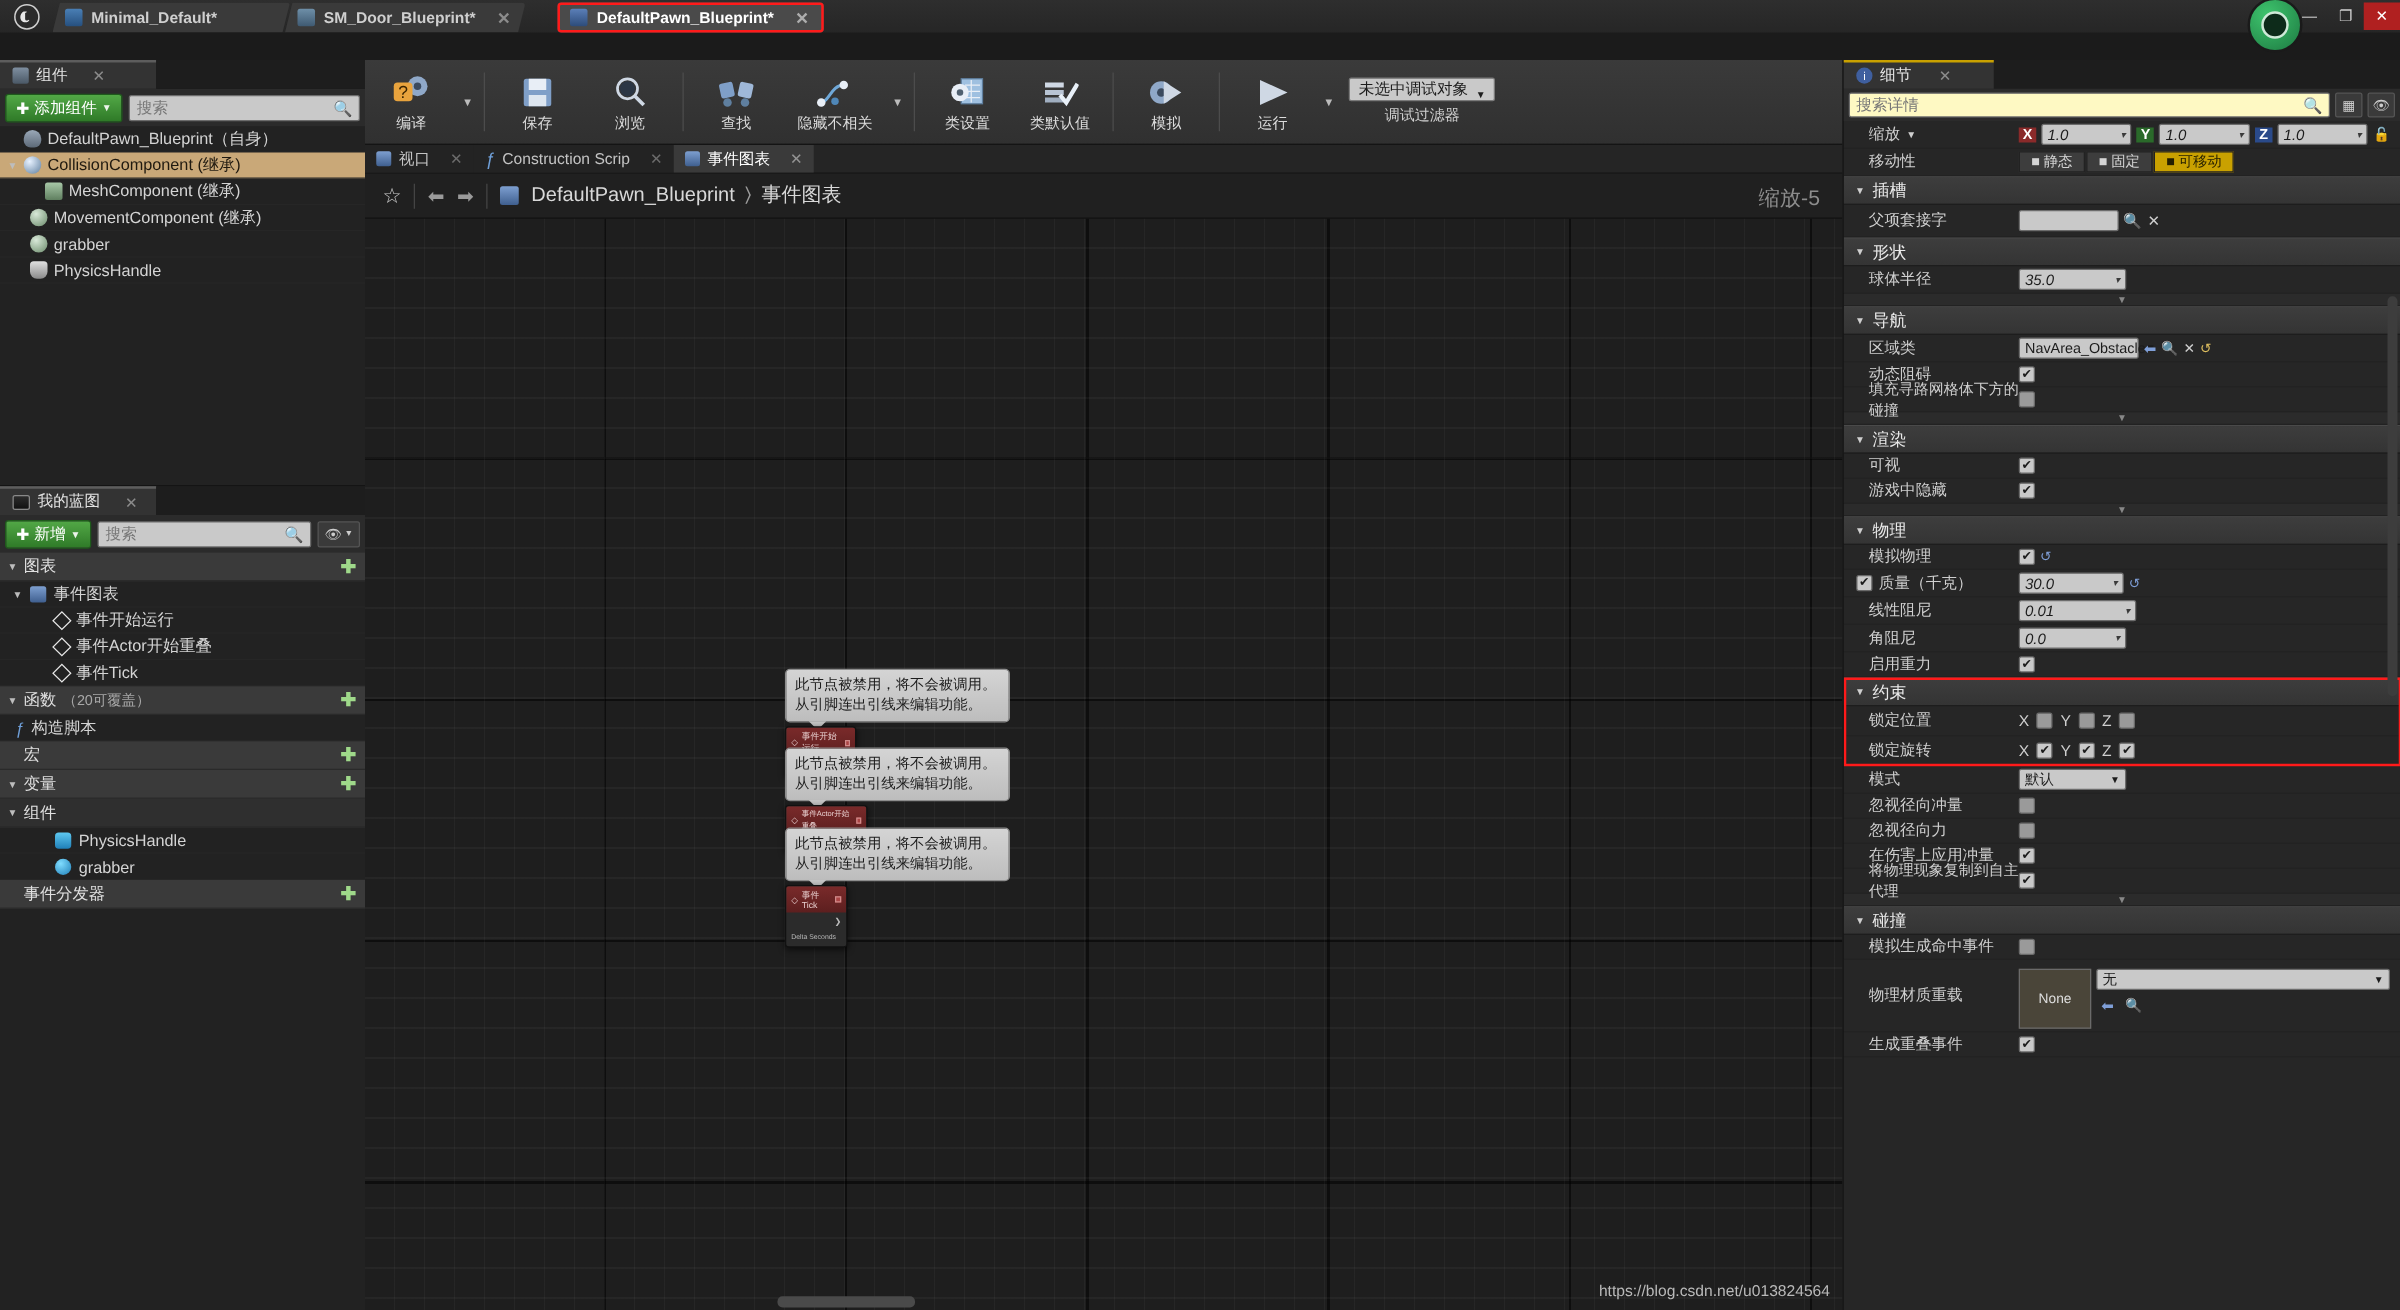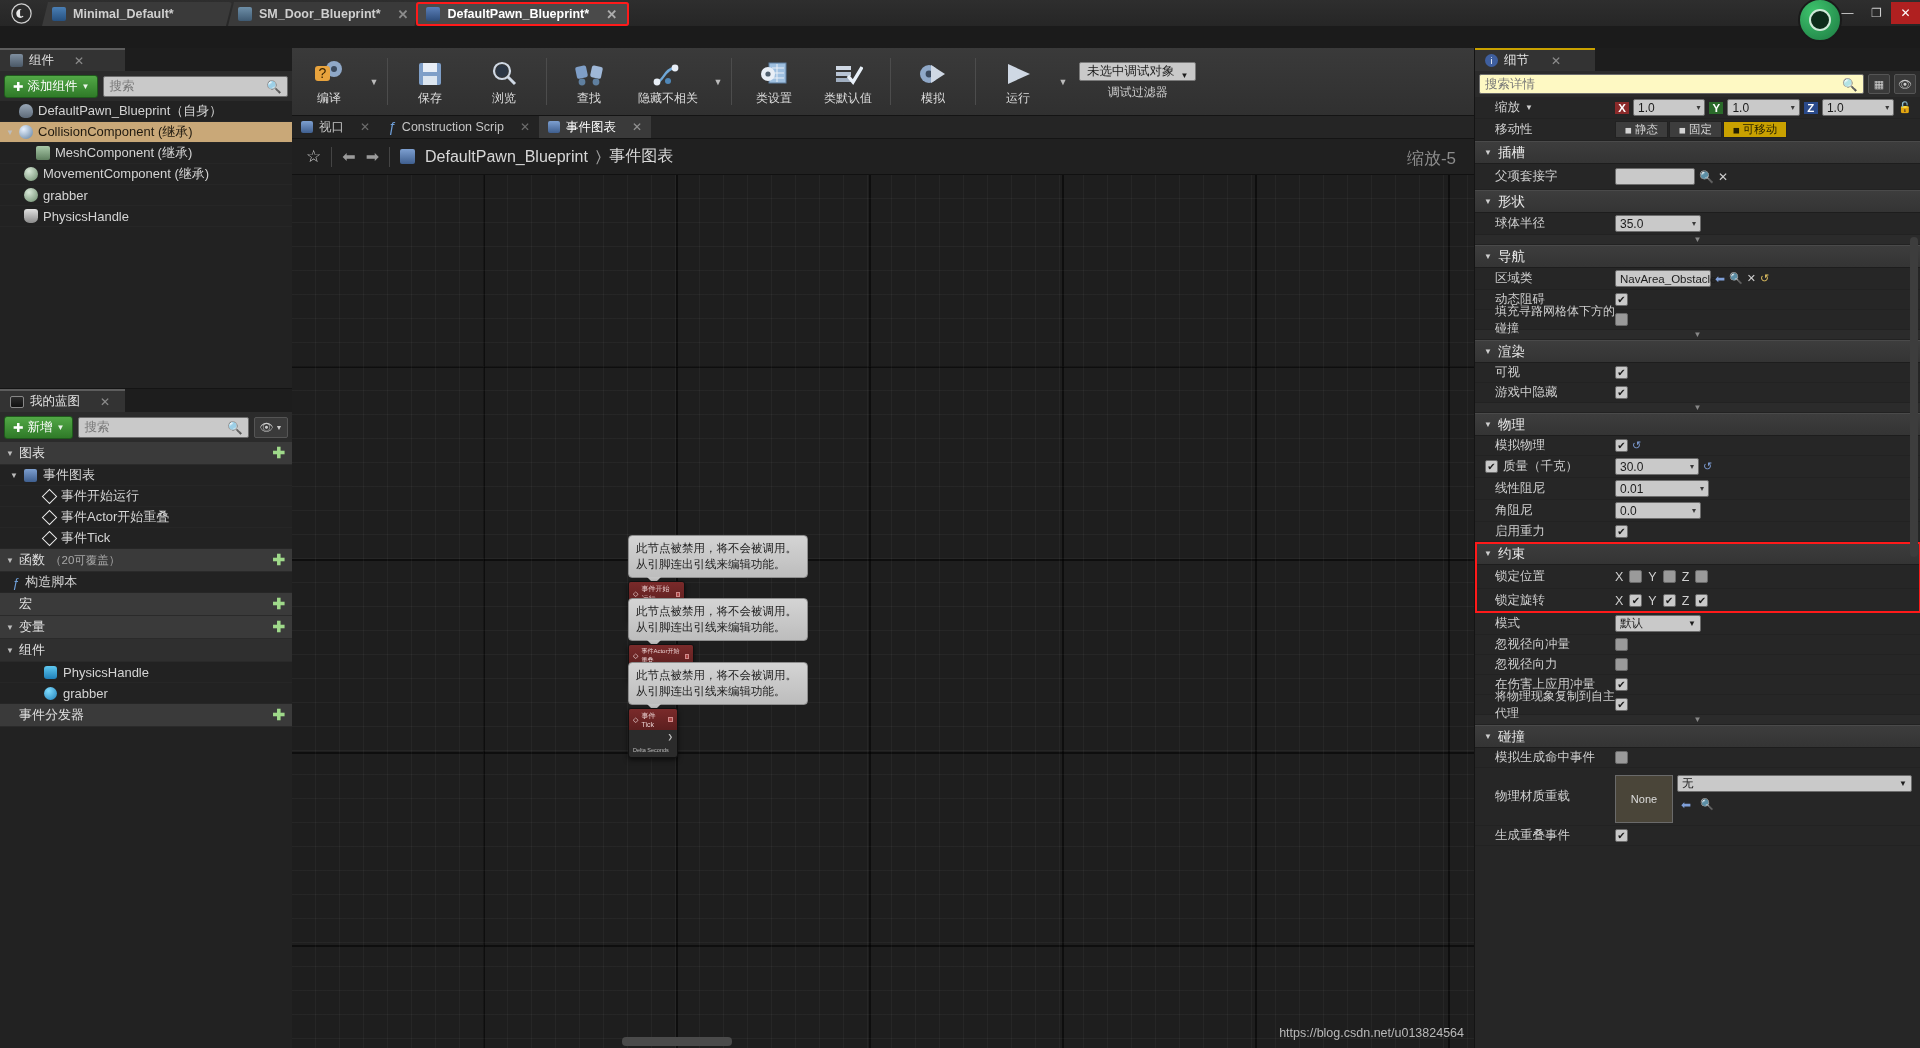--- a/index.html
+++ b/index.html
@@ -16,21 +16,21 @@
     background:linear-gradient(#2e2e2e,#262626); display:flex; align-items:flex-end; }
   .ue-logo { width:42px; height:26px; display:flex; align-items:center; justify-content:center; }
   .ue-logo svg { width:21px; height:21px; }
   .tabstrip { display:flex; align-items:flex-end; height:26px;font-weight:bold; }
   .wtab { height:24px; min-width:190px; padding:0 12px 0 10px; display:flex; align-items:center;
      gap:7px; background:#3a3a3a; color:#cfcfcf; font-size:12.5px;
      border-top-left-radius:3px; border-top-right-radius:3px;
      clip-path: polygon(6px 0, 100% 0, calc(100% - 6px) 100%, 0 100%);
      margin-right:-4px; position:relative; }
   .wtab.active { background:#4a4a4a; color:#fff; }
-  .wtab.hl { outline:2px solid #ff1a1a; outline-offset:-2px; border-radius:3px; clip-path:none; z-index:5;}
+  .wtab.hl { outline:2px solid #ff1a1a; outline-offset:-2px; border-radius:3px; clip-path:none; z-index:5;margin-left:30px;}
   .wtab .tico { width:14px; height:14px; border-radius:2px; display:inline-block; flex:0 0 auto;}
   .wtab .tclose { margin-left:auto; opacity:.55; font-size:13px; padding-left:10px;}
   .winbtns { position:absolute; right:0; top:0; height:26px; display:flex; align-items:center; gap:0; }
   .winbtn { width:29px; height:22px; display:flex;align-items:center;justify-content:center;
      color:#cfcfcf; font-size:12px; }
   .winbtn.close { background:#b02020; color:#fff; }
   .ue-badge { position:absolute; right:78px; top:-2px; width:44px;height:44px;border-radius:50%;
      background:radial-gradient(circle at 35% 30%, #3ec46d, #1d7a42); border:2px solid #1a1a1a;
      display:flex;align-items:center;justify-content:center;}
   .ue-badge .inner{width:22px;height:22px;border-radius:50%;background:#0d2b1a;border:2px solid #cfe9d8;}
@@ -153,21 +153,21 @@
   .grp .tri { font-size:8px; color:#cfcfcf; }
   .prow { height:20px; display:flex; align-items:center; font-size:12.5px; color:#cfcfcf;
      border-bottom:1px solid #222; }
   .prow .lbl { width:140px; padding-left:20px; flex:0 0 140px; }
   .prow .val { flex:1; display:flex; align-items:center; gap:4px; padding-right:8px;}
   .cb { width:13px;height:13px;background:#c9c9c9;border:1px solid #6a6a6a;border-radius:2px;
      display:inline-flex;align-items:center;justify-content:center;color:#1a1a1a;font-size:10px;
      line-height:1; flex:0 0 13px;}
   .cb.off { color:transparent; background:#9a9a9a; }
   .field { height:17px; background:#c9c9c9; border:1px solid #6c6c6c; border-radius:2px;
-     color:#1c1c1c; font-size:12px; display:flex; align-items:center; padding:0 4px; }
+     color:#1c1c1c; font-size:12px; display:flex; align-items:center; padding:0 4px;font-style:italic; }
   .field .sp { margin-left:auto; font-size:8px; color:#3a3a3a; }
   .axis { display:flex; align-items:center; gap:3px; flex:1; }
   .axis .tag { width:14px; text-align:center; font-size:11.5px; color:#fff; font-weight:bold; }
   .axis .tag.x{background:#8a2a2a;} .axis .tag.y{background:#2a6a2a;} .axis .tag.z{background:#2a4a8a;}
   .axis .field{flex:1;}
   .mobrow { display:flex; gap:1px; }
   .mobbtn { height:17px; padding:0 9px; background:#3d3d3d; border:1px solid #222; font-size:11.5px;
      color:#d4d4d4; display:flex; align-items:center; gap:3px;}
   .mobbtn.on { background:#c9a100; color:#241f00; }
   .sel2 { height:17px; background:#c9c9c9;border:1px solid #6c6c6c;border-radius:2px;color:#1c1c1c;

